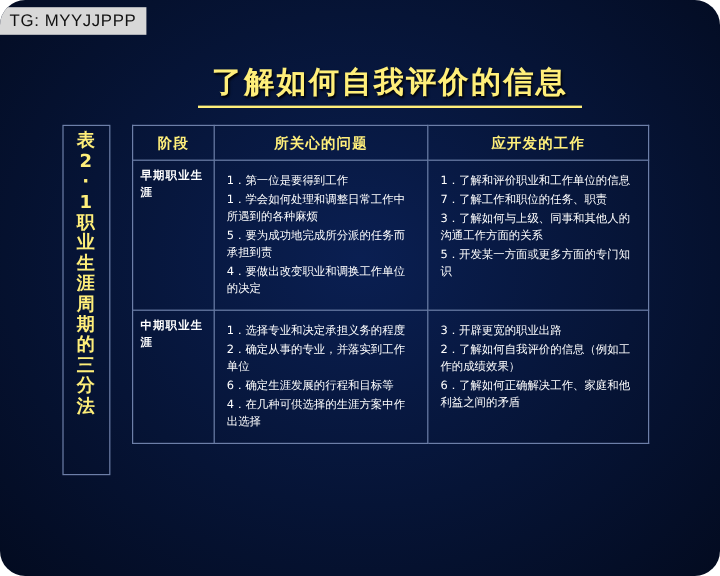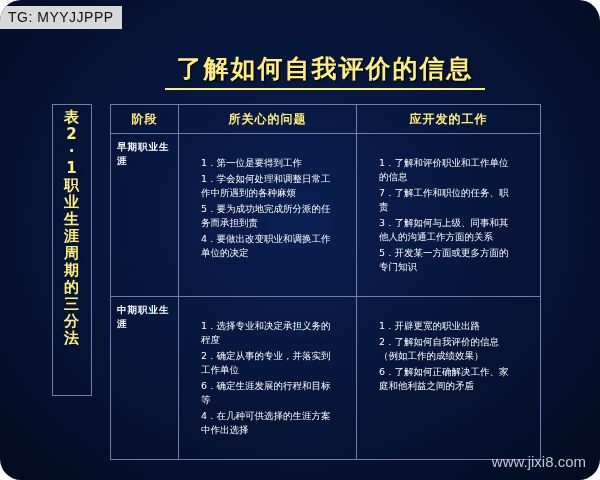--- a/index.html
+++ b/index.html
@@ -113,21 +113,21 @@
   td.stage {
     color: #ffef7a;
     font-size: 12px;
     font-weight: bold;
     vertical-align: middle;
     line-height: 18px;
     letter-spacing: 1px;
     padding: 4px 2px;
   }
   td.cell ol {
-    margin: 16px;
+    margin: 4px;
     padding: 0;
     list-style: none;
   }
   td.cell ol li {
     margin: 0 0 2px 0;
     padding: 0;
     text-indent: 0;
   }
   .col-stage { width: 68px; }
   .col-concern { width: 178px; }
@@ -198,24 +198,23 @@
         <td class="cell">
           <ol>
             <li>1．选择专业和决定承担义务的程度</li>
             <li>2．确定从事的专业，并落实到工作单位</li>
             <li>6．确定生涯发展的行程和目标等</li>
             <li>4．在几种可供选择的生涯方案中作出选择</li>
           </ol>
         </td>
         <td class="cell">
           <ol>
-            <li>1．开辟更宽的职业出路</li>
+            <li>3．开辟更宽的职业出路</li>
             <li>2．了解如何自我评价的信息（例如工作的成绩效果）</li>
             <li>6．了解如何正确解决工作、家庭和他利益之间的矛盾</li>
           </ol>
         </td>
       </tr>
     </tbody>
   </table>
 
-  <div class="watermark">www.jixi8.com</div>
 
 </div>
 
 </body></html>

